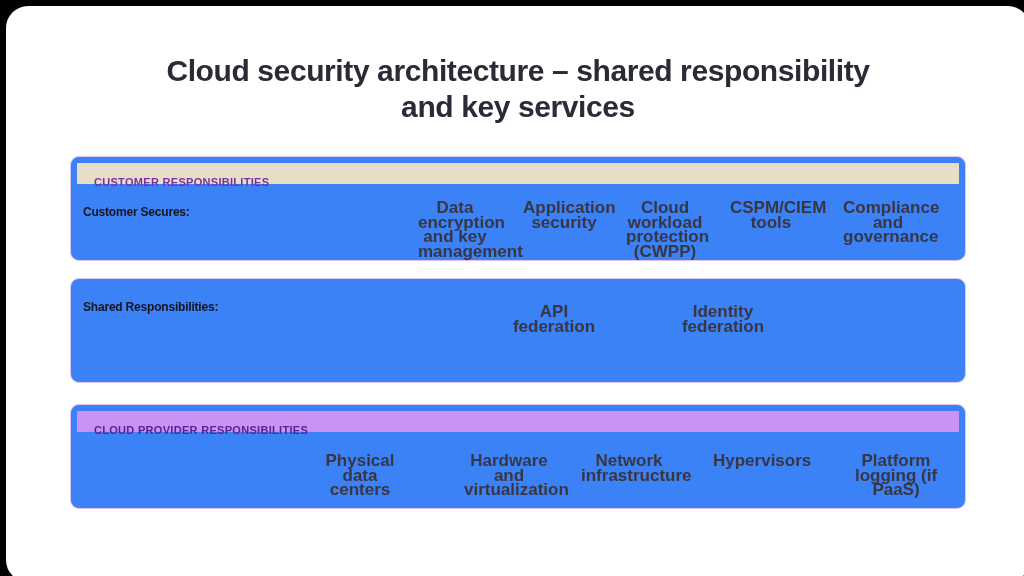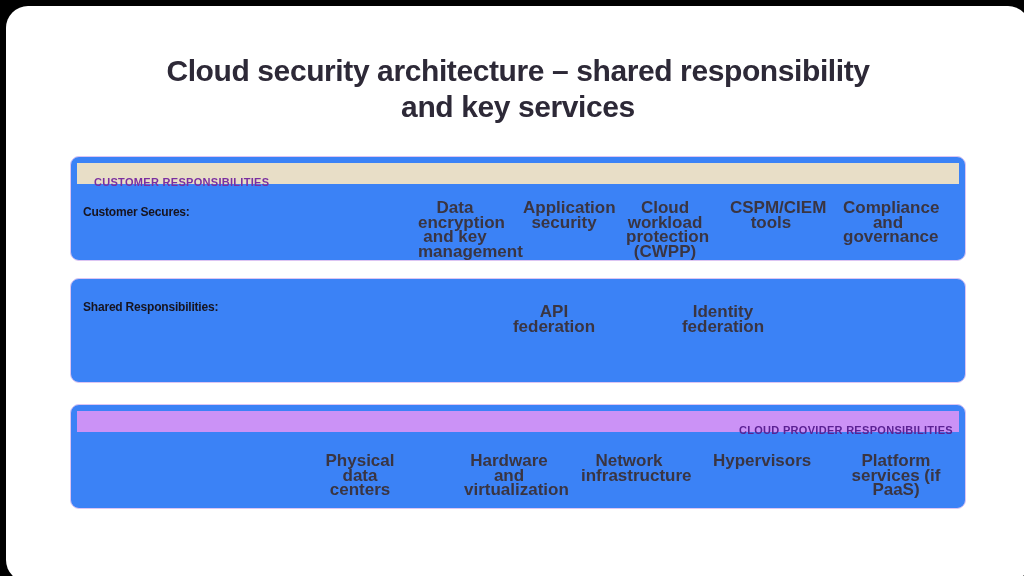--- a/index.html
+++ b/index.html
@@ -61,21 +61,21 @@
   .band-label {
     display: block;
     font-size: 11px;
     font-weight: bold;
     letter-spacing: 0.3px;
     line-height: 26px;
     padding-left: 14px;
     white-space: nowrap;
     color: var(--band-text-tan);
   }
-  .sec-provider .band-label { color: var(--band-text-purple); text-align: right; }
+  .sec-provider .band-label { color: var(--band-text-purple); }
 
   .content { position: relative; height: 75px; }
   .sec-label {
     position: absolute;
     left: 6px; top: 11px;
     width: 205px;
     font-size: 12px;
     line-height: 22px;
     font-weight: bold;
     color: var(--label-text);
@@ -147,17 +147,17 @@
         <div class="band band-single">
           <div class="band-seg seg-purple">
             <span class="band-label">CLOUD PROVIDER RESPONSIBILITIES</span>
           </div>
         </div>
         <div class="content">
           <div class="item">Physical data centers</div>
           <div class="item">Hardware and virtualization</div>
           <div class="item">Network infrastructure</div>
           <div class="item">Hypervisors</div>
-          <div class="item">Platform services (if PaaS)</div>
+          <div class="item">Platform logging (if PaaS)</div>
         </div>
       </section>
     </div>
 </div>
 
 </body></html>

